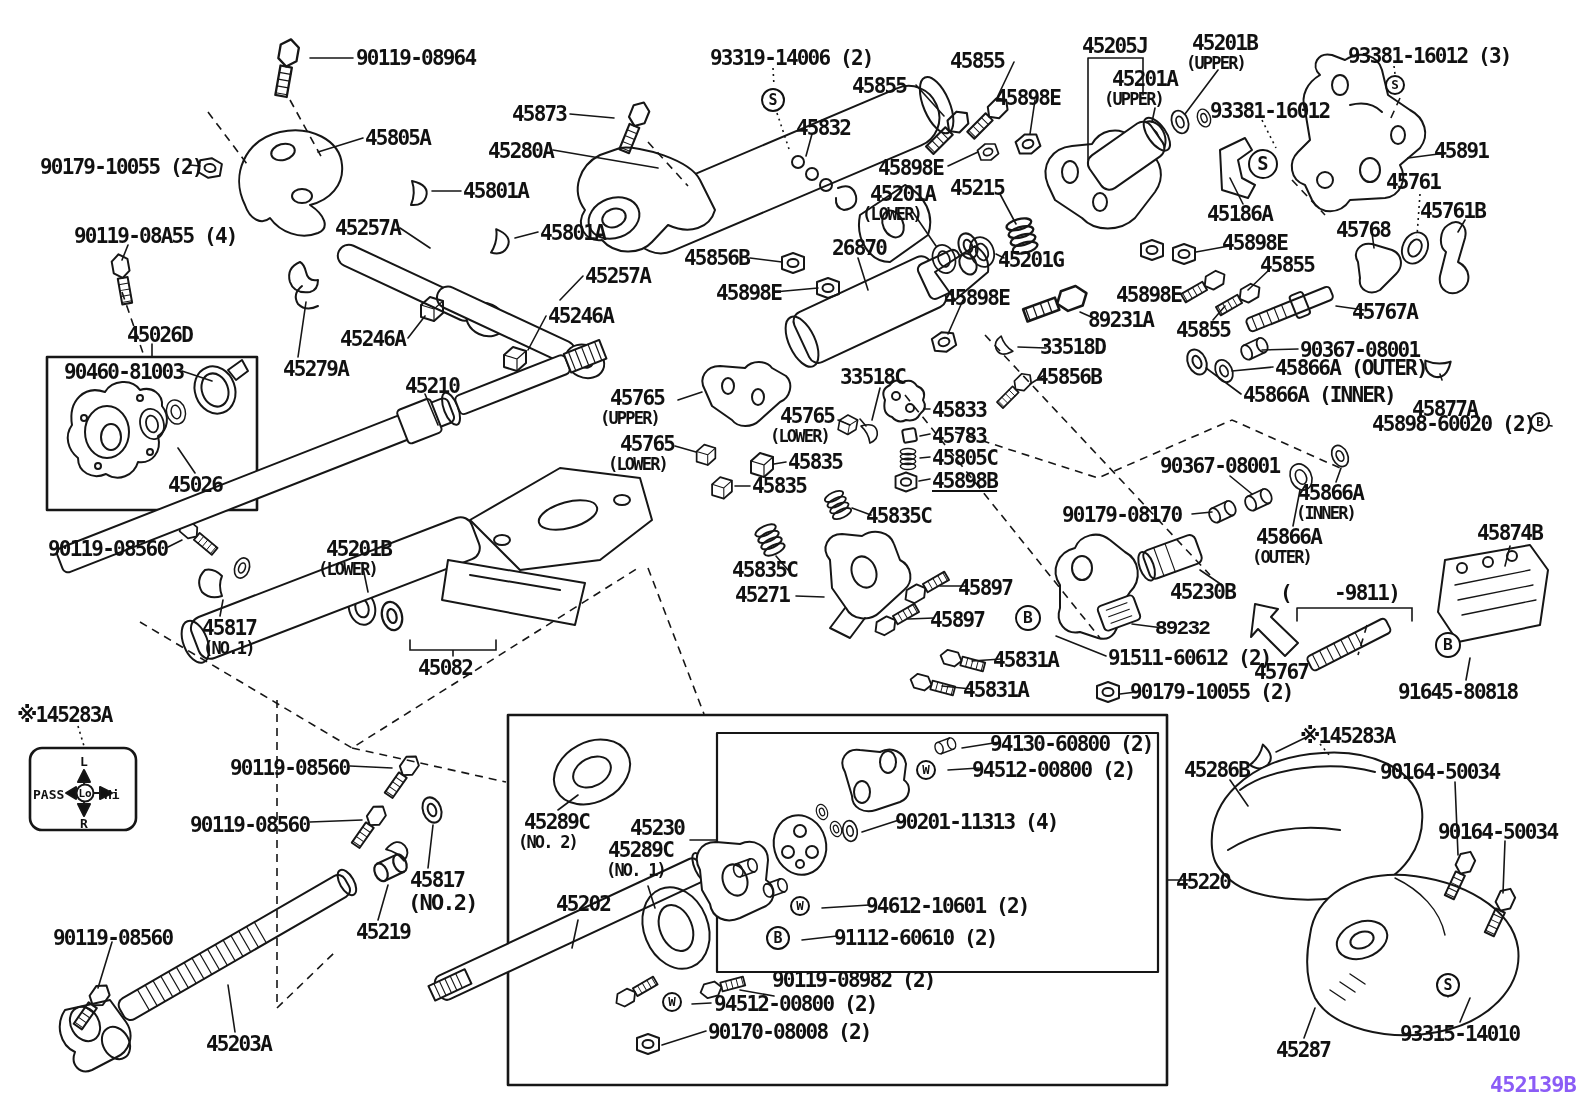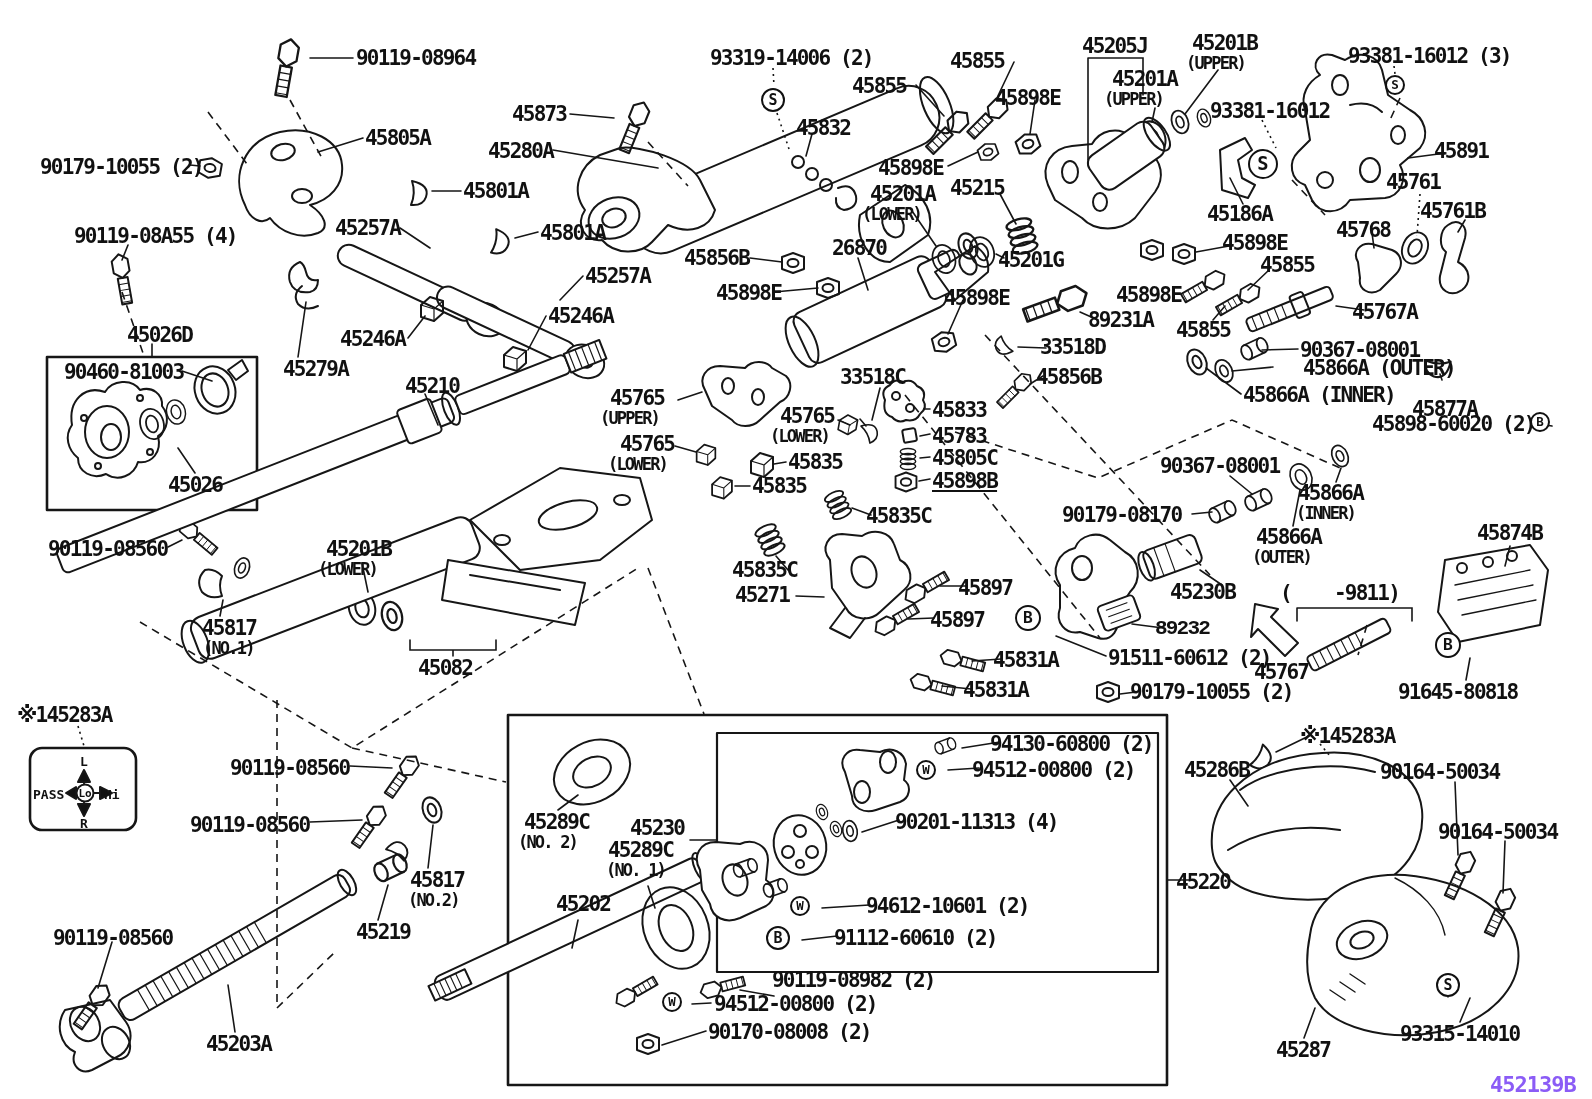--- a/index.html
+++ b/index.html
@@ -440,21 +440,21 @@
       <div class="lbl" style="left: 1176px; top: 320px;">45855</div>
       <div class="lbl" style="left: 1040px; top: 337px;">33518D</div>
       <div class="lbl" style="left: 1036px; top: 367px;">45856B</div>
       <div class="lbl" style="left: 840px; top: 367px;">33518C</div>
       <div class="lbl" style="left: 932px; top: 400px;">45833</div>
       <div class="lbl" style="left: 932px; top: 426px;">45783</div>
       <div class="lbl" style="left: 932px; top: 448px;">45805C</div>
       <div class="lbl" style="left: 932px; top: 471px; text-decoration: underline;">45898B</div>
       <div class="lbl" style="left: 1352px; top: 302px;">45767A</div>
       <div class="lbl" style="left: 1300px; top: 340px;">90367-08001</div>
-      <div class="lbl" style="left: 1275px; top: 358px; margin-left: 28px;">45866A (OUTER)</div>
+      <div class="lbl" style="left: 1275px; top: 358px;">45866A (OUTER)</div>
       <div class="lbl" style="left: 1243px; top: 385px;">45866A (INNER)</div>
       <div class="lbl" style="left: 1412px; top: 381px; margin-top: 18px;">45877A</div>
       <div class="lbl" style="left: 1372px; top: 414px;">45898-60020 (2)</div>
       <div class="lbl" style="left: 1298px; top: 483px;">45866A</div>
       <div class="lbl" style="left: 1296px; top: 505px; font-size: 17px;">(INNER)</div>
       <div class="lbl" style="left: 1160px; top: 456px;">90367-08001</div>
       <div class="lbl" style="left: 1062px; top: 505px;">90179-08170</div>
       <div class="lbl" style="left: 1256px; top: 527px;">45866A</div>
       <div class="lbl" style="left: 1252px; top: 549px; font-size: 17px;">(OUTER)</div>
       <div class="lbl" style="left: 1477px; top: 523px;">45874B</div>
@@ -481,21 +481,21 @@
       <div class="lbl" style="left: 770px; top: 428px; font-size: 17px;">(LOWER)</div>
       <div class="lbl" style="left: 620px; top: 434px;">45765</div>
       <div class="lbl" style="left: 608px; top: 456px; font-size: 17px;">(LOWER)</div>
       <div class="lbl" style="left: 17px; top: 705px;">※145283A</div>
       <div class="lbl" style="left: 230px; top: 758px;">90119-08560</div>
       <div class="lbl" style="left: 190px; top: 815px;">90119-08560</div>
       <div class="lbl" style="left: 53px; top: 928px;">90119-08560</div>
       <div class="lbl" style="left: 206px; top: 1034px;">45203A</div>
       <div class="lbl" style="left: 356px; top: 922px;">45219</div>
       <div class="lbl" style="left: 410px; top: 870px;">45817</div>
-      <div class="lbl" style="left: 408px; top: 892px; font-size: 17px;">(NO.2)</div>
+      <div class="lbl" style="left: 408px; top: 892px; font-size: 22px;">(NO.2)</div>
       <div class="lbl" style="left: 524px; top: 812px;">45289C</div>
       <div class="lbl" style="left: 518px; top: 834px; font-size: 17px;">(NO. 2)</div>
       <div class="lbl" style="left: 630px; top: 818px;">45230</div>
       <div class="lbl" style="left: 608px; top: 840px;">45289C</div>
       <div class="lbl" style="left: 606px; top: 862px; font-size: 17px;">(NO. 1)</div>
       <div class="lbl" style="left: 556px; top: 894px;">45202</div>
       <div class="lbl" style="left: 990px; top: 734px;">94130-60800 (2)</div>
       <div class="lbl" style="left: 972px; top: 760px;">94512-00800 (2)</div>
       <div class="lbl" style="left: 895px; top: 812px;">90201-11313 (4)</div>
       <div class="lbl" style="left: 866px; top: 896px;">94612-10601 (2)</div>

